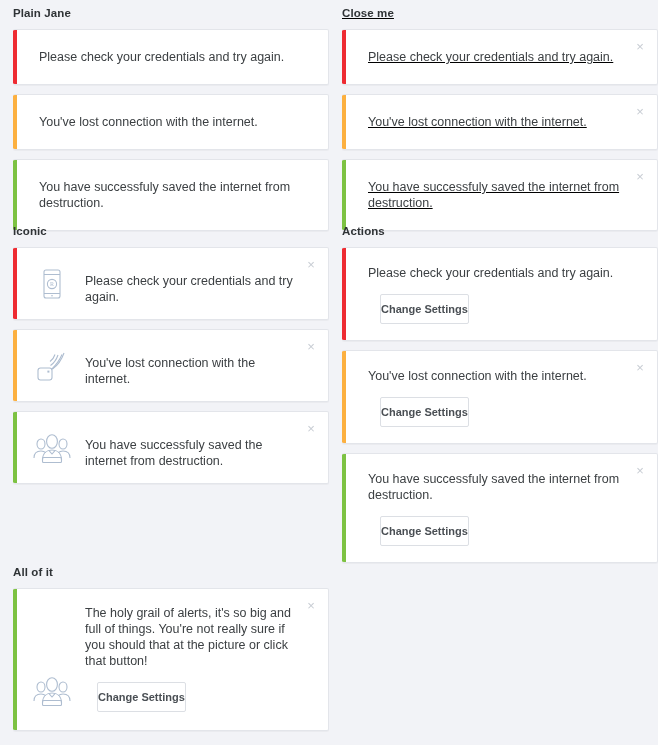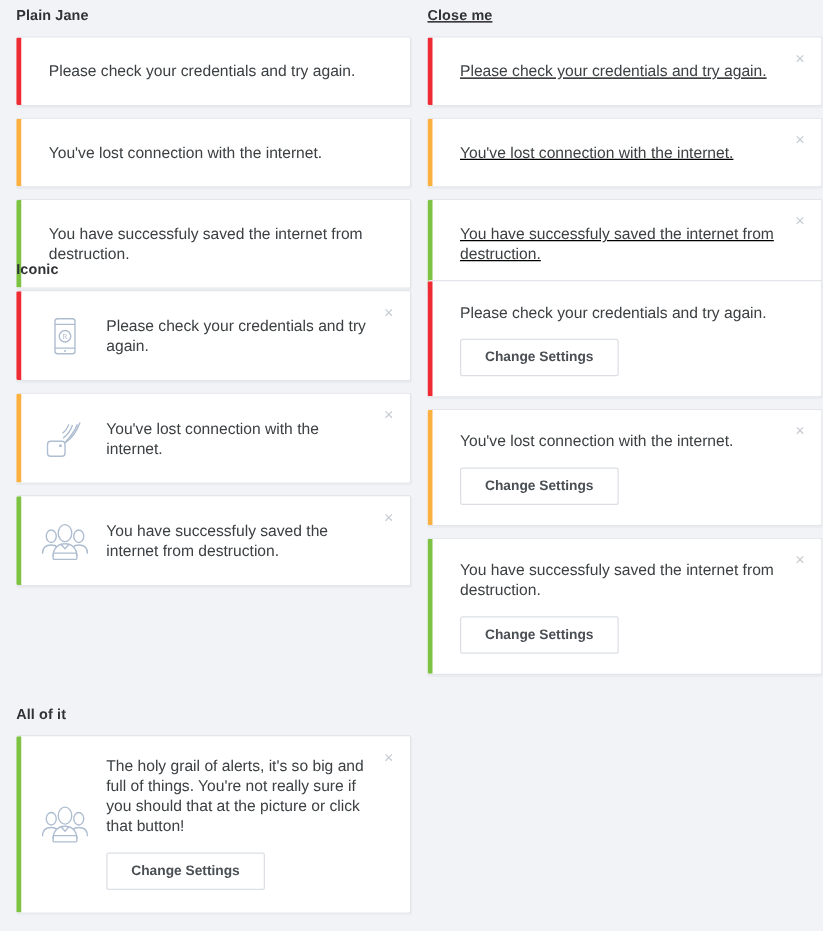--- a/index.html
+++ b/index.html
@@ -52,21 +52,21 @@
     position: absolute;
     left: 0; top: 0; bottom: 0;
     width: 4px;
   }
   .accent.danger  { background: #ee2b32; }
   .accent.warning { background: #fcb040; }
   .accent.success { background: #7dc242; }
 
   .alert-inner {
     display: flex;
-    align-items: center;
+    align-items: flex-end;
     width: 100%;
     padding: 14px 30px 14px 26px;
   }
 
   .alert-icon {
     flex: 0 0 auto;
     width: 42px;
     height: 42px;
     margin-right: 12px;
     margin-top: 1px;
@@ -95,36 +95,37 @@
     cursor: pointer;
     background: none;
     border: none;
     font-family: "Liberation Sans", sans-serif;
     padding: 0;
   }
 
   .action-btn {
     display: inline-block;
     margin-top: 13px;
-    padding: 8px 19px 7px;
+    padding: 8px 0 7px;
     font-size: 11px;
     font-weight: bold;
     color: #4a4f54;
     background: #ffffff;
     border: 1px solid #dcdfe4;
     border-radius: 2px;
     cursor: pointer;
     font-family: "Liberation Sans", sans-serif;
     line-height: 13px;
+    margin-left: 12px;
   }
 
   
   .sec-plain   { top: 6px; }
   .sec-closeme { top: 6px; text-decoration: underline; }
-  .sec-iconic  { top: 209px; }
+  .sec-iconic  { top: 224px; }
   .sec-actions { top: 224px; }
   .sec-allofit { top: 565px; }
 
   
   .alert.plain   .alert-inner { padding: 19px 20px 19px 26px; }
   .alert.closed  .alert-inner { padding: 19px 34px 19px 26px; }
   .alert.iconic  .alert-inner { padding: 14px 30px 14px 18px; }
   .alert.actions .alert-inner { padding: 17px 34px 16px 26px; }
   .alert.bigone  .alert-inner { padding: 16px 30px 18px 18px; }
 </style>
@@ -259,20 +260,21 @@
           </svg>
         </span>
         <div class="alert-body">
           <div class="alert-text">You have successfuly saved the internet from destruction.</div>
         </div>
       </div>
     </div>
   </div>
 
   <div class="col col-right sec-actions">
+    <div class="section-title">Actions</div>
 
     <div class="alert actions">
       <span class="accent danger"></span>
       <div class="alert-inner">
         <div class="alert-body">
           <div class="alert-text">Please check your credentials and try again.</div>
           <button class="action-btn">Change Settings</button>
         </div>
       </div>
     </div>

